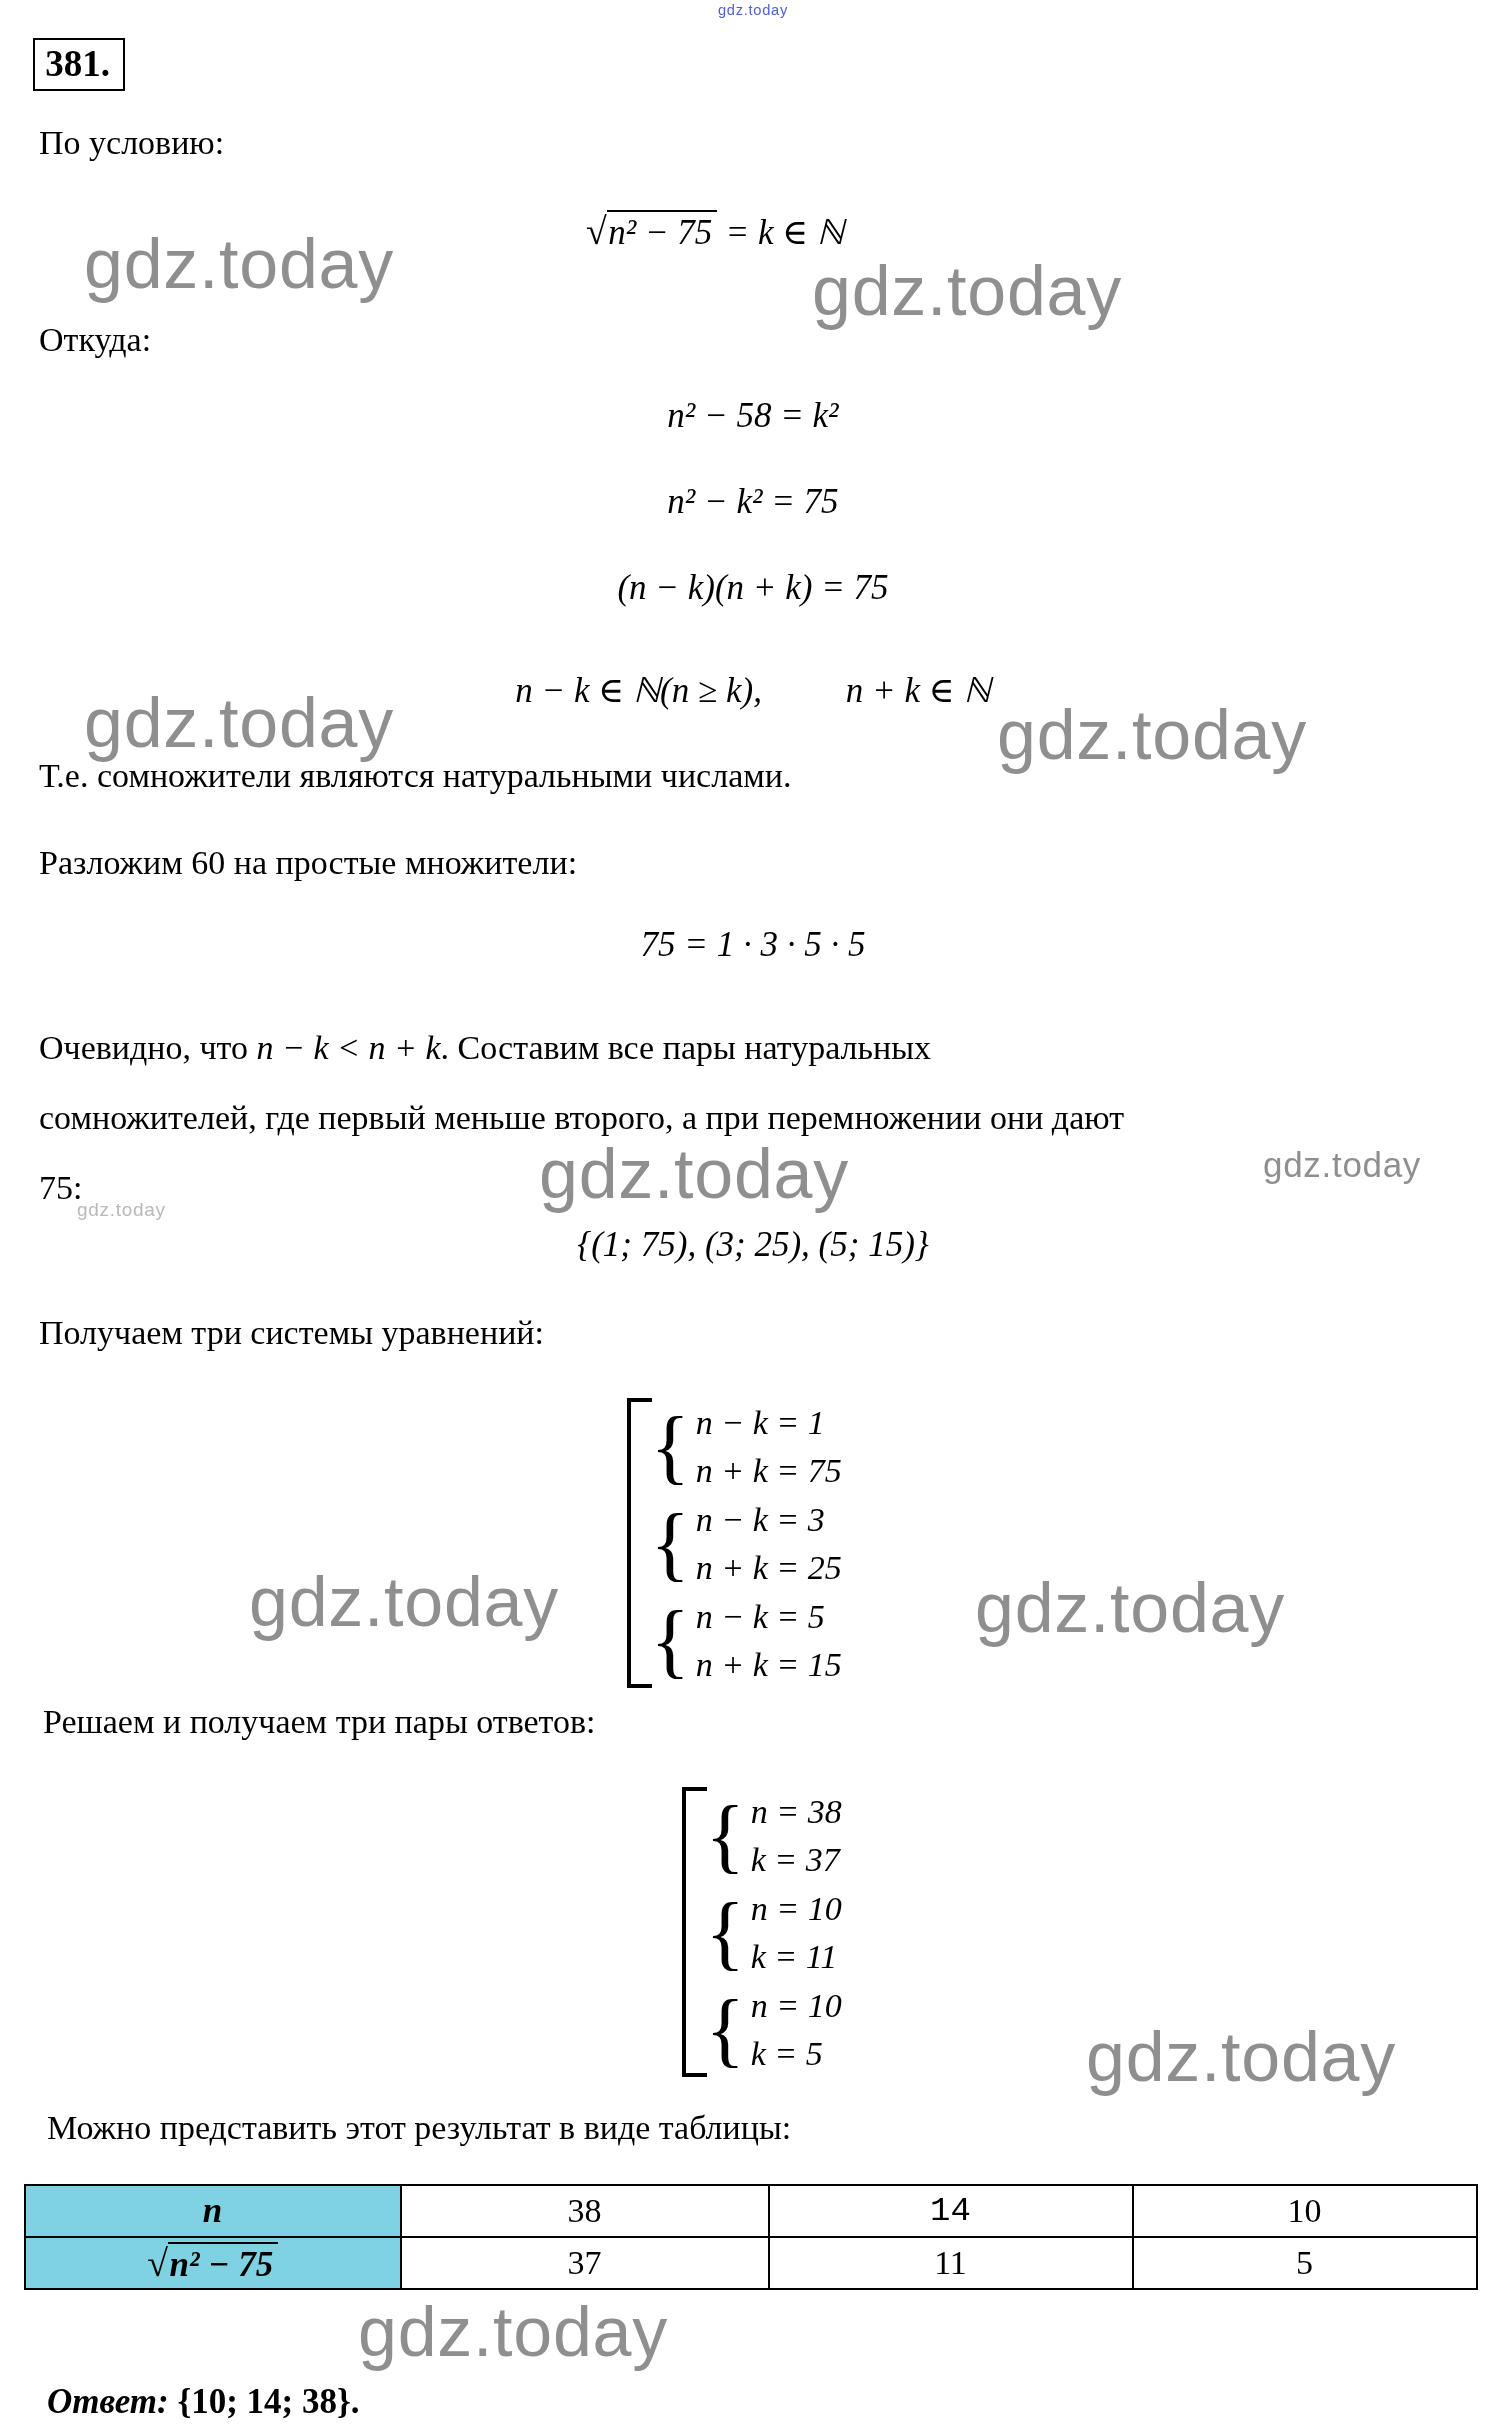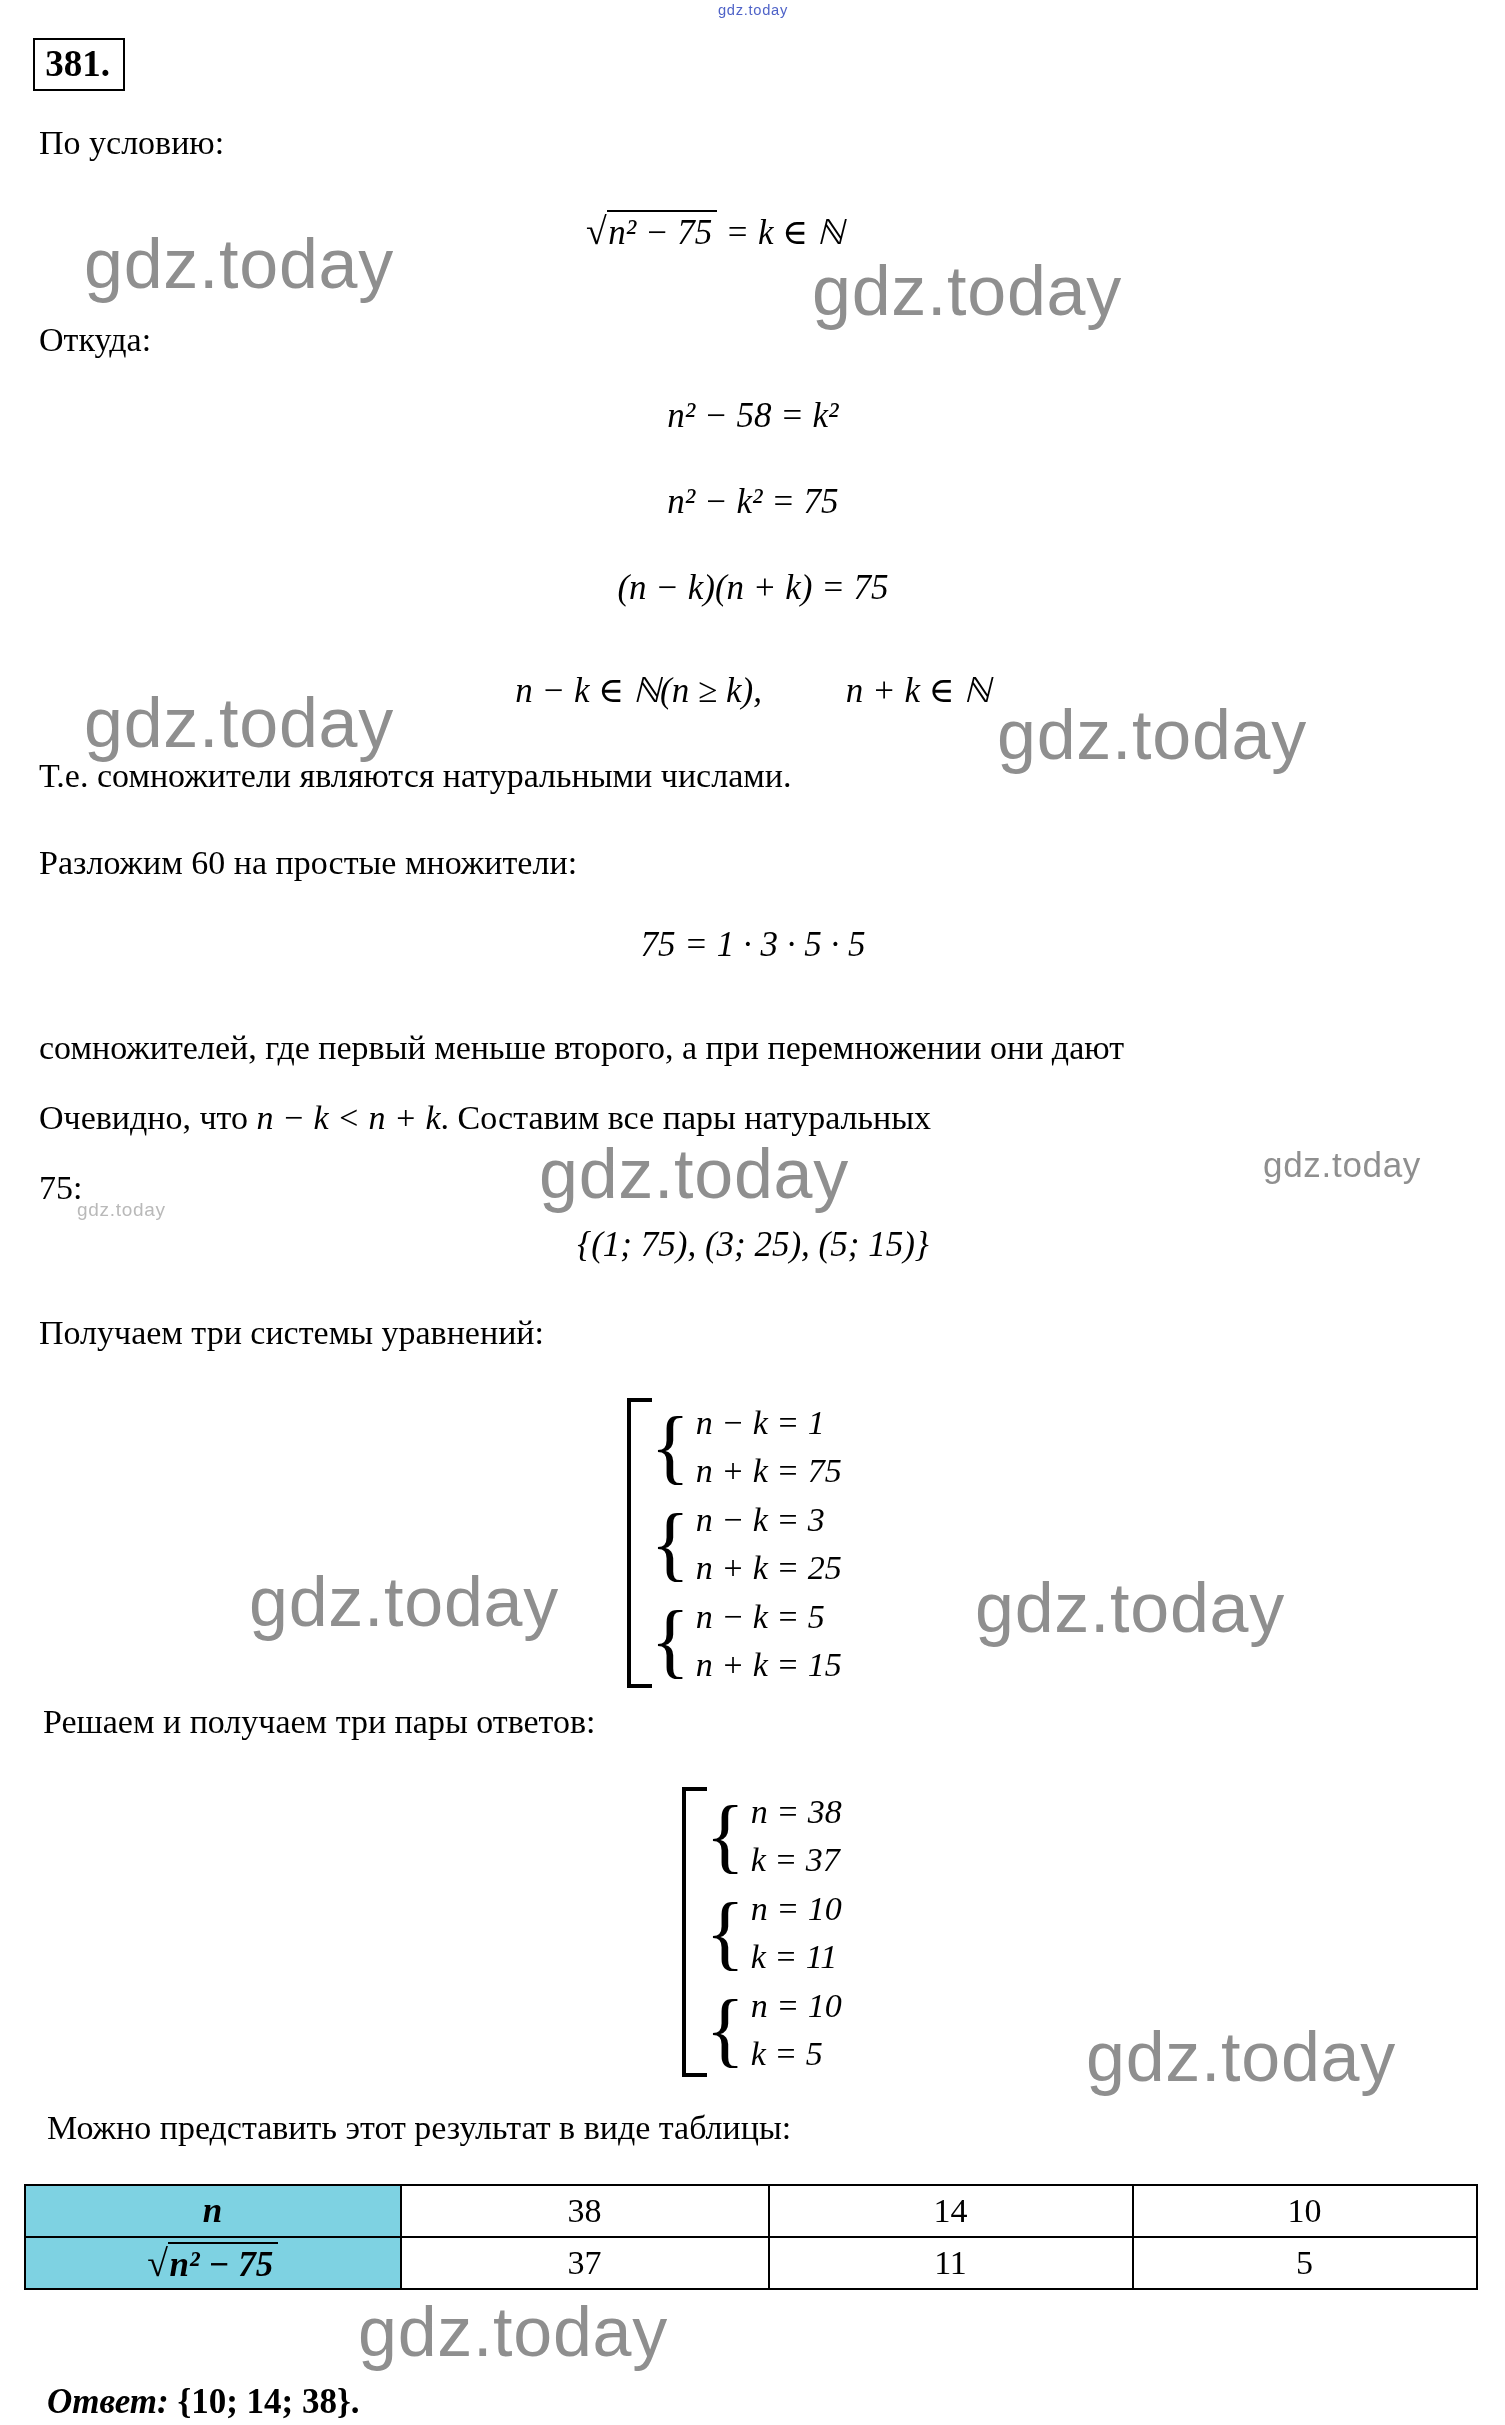--- a/index.html
+++ b/index.html
@@ -119,22 +119,22 @@
 
   <div class="abs z1 centered" style="top:665px;">
     <span class="math">n − k ∈ ℕ(n ≥ k),</span>
     <span class="math" style="margin-left:81px;">n + k ∈ ℕ</span>
   </div>
 
   <div class="abs body-text z1" style="left:39px; top:843px;">Разложим 60 на простые множители:</div>
   <div class="abs math z1 centered" style="top:925px;">75 = 1 · 3 · 5 · 5</div>
 
   <div class="abs body-text para z1" style="left:39px; top:1013px;">
+    <span class="line"><span>Очевидно, что </span><span class="inline-math">n − k &lt; n + k</span><span>. Составим все пары натуральных</span></span>
     <span class="line">сомножителей, где первый меньше второго, а при перемножении они дают</span>
-    <span class="line"><span>Очевидно, что </span><span class="inline-math">n − k &lt; n + k</span><span>. Составим все пары натуральных</span></span>
     <span class="line">75:</span>
   </div>
 
   <div class="abs math z1 centered" style="top:1225px;">{(1; 75), (3; 25), (5; 15)}</div>
 
   <div class="abs body-text z1" style="left:39px; top:1313px;">Получаем три системы уравнений:</div>
 
   <div class="sys-block" style="left:627px; top:1398px;">
     <div class="bracket" style="height:290px;"></div>
     <div class="sys-content">
@@ -191,21 +191,21 @@
     </div>
   </div>
 
   <div class="abs body-text z1" style="left:47px; top:2108px;">Можно представить этот результат в виде таблицы:</div>
 
   <table class="result-table">
     <tbody>
         <tr>
       <td class="label-cell" style="width:376px; background:#7ed2e2;">n</td>
       <td style="width:368px;">38</td>
-      <td style="width:364px;">14</td>
+      <td style="width:364px;font-family:Liberation Mono, monospace;">14</td>
       <td style="width:344px;">10</td>
     </tr>
     <tr>
       <td class="label-cell sqrt-wrap" style="background:#7ed2e2;"><span class="sqrt-sym">√</span><span class="radicand">n² − 75</span></td>
       <td>37</td>
       <td>11</td>
       <td>5</td>
     </tr>
   </tbody>
     </table>

